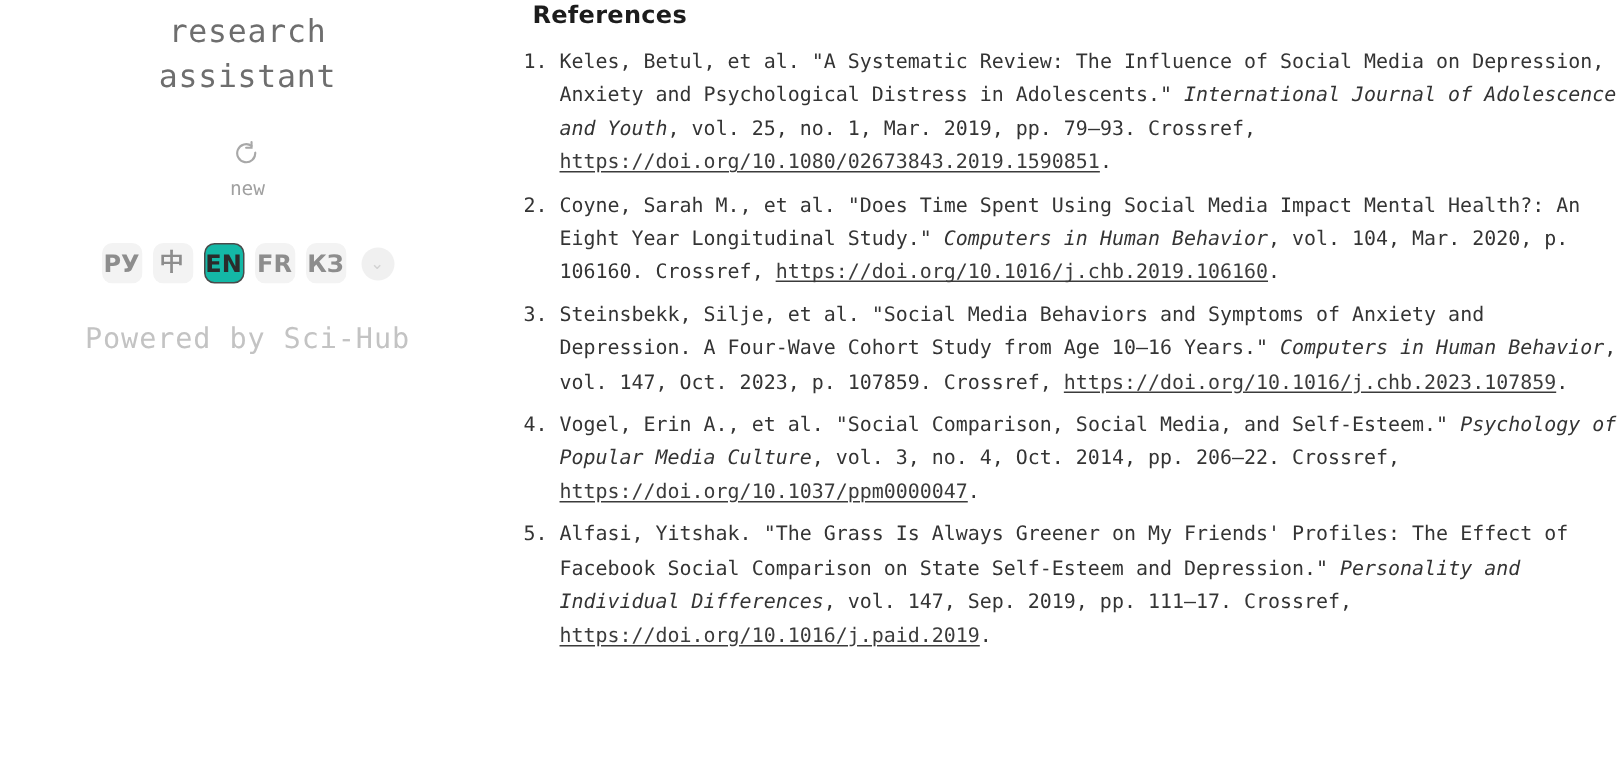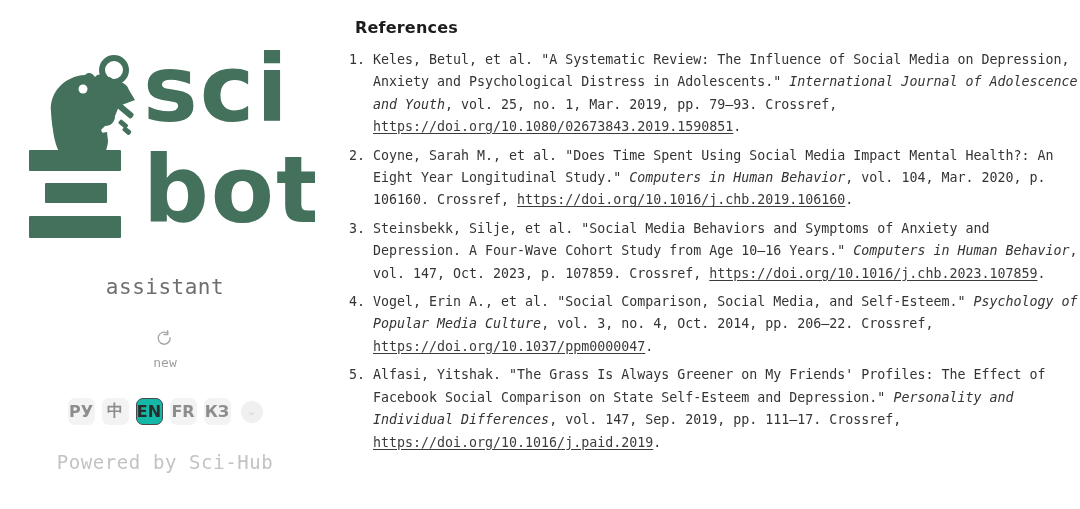--- a/index.html
+++ b/index.html
@@ -123,21 +123,20 @@
     margin-top: 26px;
     font-family: "DejaVu Sans Mono", monospace;
     font-size: 19px;
     color: #c3c3c3;
     letter-spacing: 0.6px;
   }
 
   
   .content {
     flex: 1 1 auto;
-    padding-top: 18px;
     padding-left: 15px;
     padding-right: 0px;
     overflow: hidden;
   }
 
   .ref-heading {
     font-family: "DejaVu Sans", sans-serif;
     font-weight: 700;
     font-size: 16px;
     color: #1c1c1c;
@@ -180,56 +179,23 @@
     cursor: pointer;
   }
 </style>
 </head>
 <body>
 
 <div class="page">
 
   <div class="sidebar">
 
-    <div class="brand">
-      <svg viewBox="0 0 300 240" xmlns="http://www.w3.org/2000/svg">
-        <g fill="#44715c">
-
-          <path d="M36 86 C34 66, 50 50, 70 49 C74 45, 78 48, 80 51
-                   C84 46, 88 49, 89 53 C94 49, 98 52, 98 56
-                   C106 54, 112 58, 114 64
-                   L120 74 L104 80 L100 90
-                   C100 96, 96 100, 90 100
-                   L86 104 L90 112
-                   C88 126, 74 134, 58 130 C44 126, 37 108, 36 86 Z"></path>
-          <path d="M37 92 C56 104, 78 109, 92 106 L93 115
-                   C92 131, 80 142, 64 141 C48 140, 38 122, 37 92 Z"></path>
-
-          <rect x="95" y="68" width="32" height="6" rx="2" transform="rotate(40 95 68)"></rect>
-          <rect x="106" y="93" width="10" height="5" rx="1.5" transform="rotate(40 106 93)"></rect>
-          <rect x="110" y="100" width="9" height="5" rx="1.5" transform="rotate(40 110 100)"></rect>
-
-          <circle cx="99" cy="44" r="12" fill="none" stroke="#44715c" stroke-width="6"></circle>
-        </g>
-
-        <circle cx="68" cy="63" r="4.5" fill="#ffffff"></circle>
-
-        <g fill="#44715c">
-          <rect x="14" y="124" width="92" height="21" rx="1"></rect>
-          <rect x="30" y="157" width="62" height="20" rx="1"></rect>
-          <rect x="14" y="190" width="92" height="22" rx="1"></rect>
-        </g>
-
-        <text x="128" y="95" font-family="DejaVu Sans, sans-serif" font-size="92" font-weight="700" fill="#44715c" letter-spacing="2">sci</text>
-
-        <text x="128" y="196" font-family="DejaVu Sans, sans-serif" font-size="92" font-weight="700" fill="#44715c" letter-spacing="2">bot</text>
-      </svg>
-    </div>
 
     <div class="tagline">
+      <div>research</div>
       <div>assistant</div>
     </div>
 
     <div class="new-row">
       <span>
         <svg class="reset-icon" viewBox="0 0 24 24" fill="none" stroke="#a8a8a8" stroke-width="2" stroke-linecap="round">
           <path d="M20 11 A8.5 8.5 0 1 1 16.5 4.6"></path>
           <polyline points="16.5,1 16.5,6.3 11.4,6.3"></polyline>
         </svg>
       </span>

